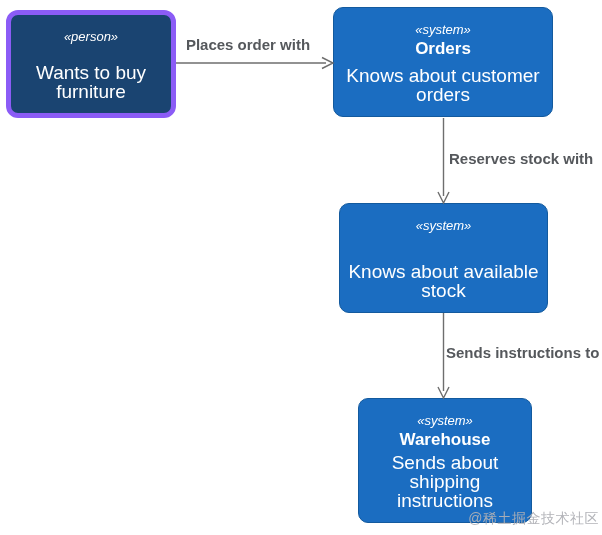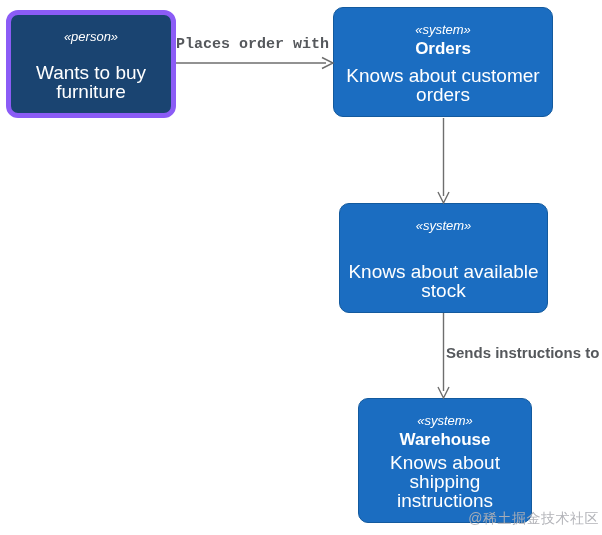--- a/index.html
+++ b/index.html
@@ -22,21 +22,21 @@
   .n-orders{left:333px;top:7px;width:220px;height:110px;border-radius:10px;border:1px solid #135a9e;}
   .n-batches{left:339px;top:203px;width:209px;height:110px;border-radius:10px;border:1px solid #135a9e;}
   .n-warehouse{left:358px;top:398px;width:174px;height:125px;border-radius:10px;border:1px solid #135a9e;}
   
   .edge-svg{position:absolute;overflow:visible;}
   .edge-svg line,.edge-svg polyline{stroke:#6e6e6e;stroke-width:1.4;fill:none;}
   .edge-label{
     position:absolute;font-size:15px;font-weight:700;color:#55585c;
     line-height:20px;white-space:nowrap;
   }
-  .lbl-places{left:176px;top:35px;width:144px;text-align:center;font-family:Liberation Mono, monospace;}
+  .lbl-places{left:176px;top:35px;width:144px;text-align:center;}
   .lbl-reserves{left:449px;top:149px;}
   .lbl-sends{left:446px;top:343px;text-align:right;}
   
   .watermark{
     position:absolute;right:3px;top:510px;z-index:5;
     font-size:14px;color:rgba(175,176,181,0.95);letter-spacing:0.5px;
     white-space:nowrap;
   }
 </style>
 </head>
@@ -60,33 +60,34 @@
   <div class="node n-batches" style="background-color: rgb(27, 109, 193);">
     <div class="meta">«system»</div>
     <div class="spacer"></div>
     <div class="desc">Knows about available stock</div>
   </div>
 
   <div class="node n-warehouse" style="background-color: rgb(27, 109, 193);">
     <div class="meta">«system»</div>
     <div class="title">Warehouse</div>
     <div class="spacer"></div>
-    <div class="desc">Knows about shipping instructions</div>
+    <div class="desc">Sends about shipping instructions</div>
   </div>
 
   <svg class="edge-svg" style="left:176px;top:54px;" width="160" height="18">
     <line x1="0" y1="9" x2="150" y2="9"></line>
     <polyline points="146,3.5 157,9 146,14.5"></polyline>
   </svg>
   <div class="edge-label lbl-places">Places order with</div>
 
   <svg class="edge-svg" style="left:435px;top:118px;" width="17" height="86">
     <line x1="8.5" y1="0" x2="8.5" y2="78"></line>
     <polyline points="3,74 8.5,85 14,74"></polyline>
   </svg>
+  <div class="edge-label lbl-reserves">Reserves stock with</div>
 
   <svg class="edge-svg" style="left:435px;top:313px;" width="17" height="86">
     <line x1="8.5" y1="0" x2="8.5" y2="78"></line>
     <polyline points="3,74 8.5,85 14,74"></polyline>
   </svg>
   <div class="edge-label lbl-sends">Sends instructions to</div>
 
   <div class="watermark">@稀土掘金技术社区</div>
 
 </div>

